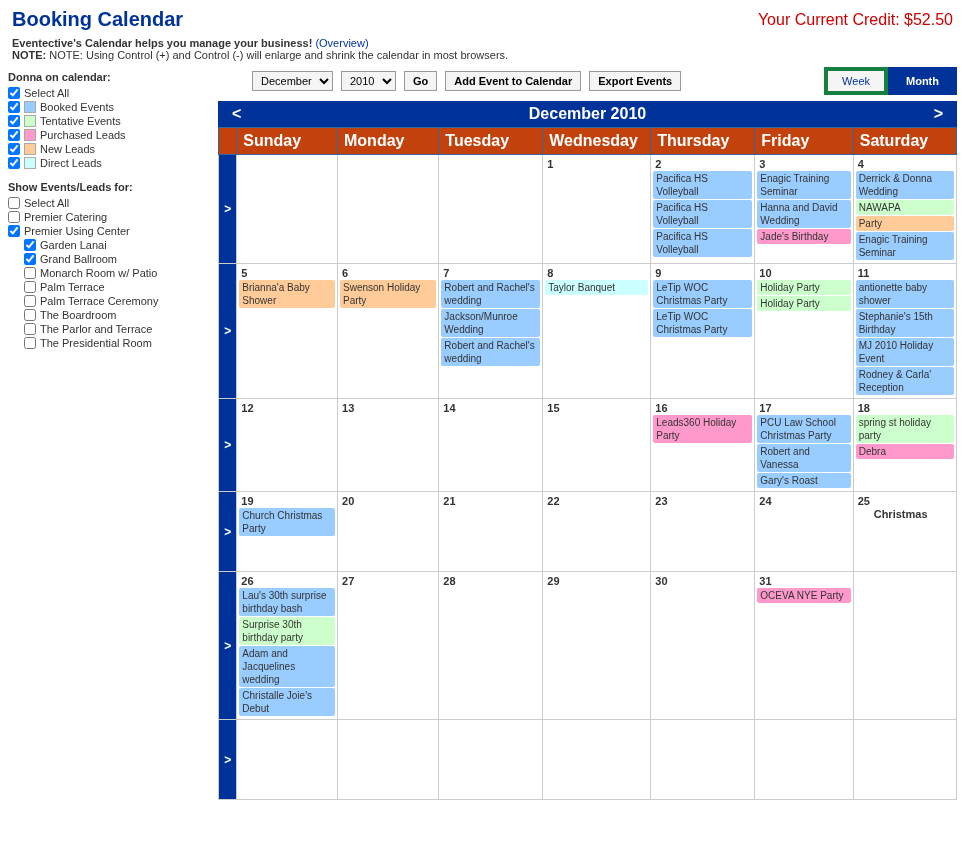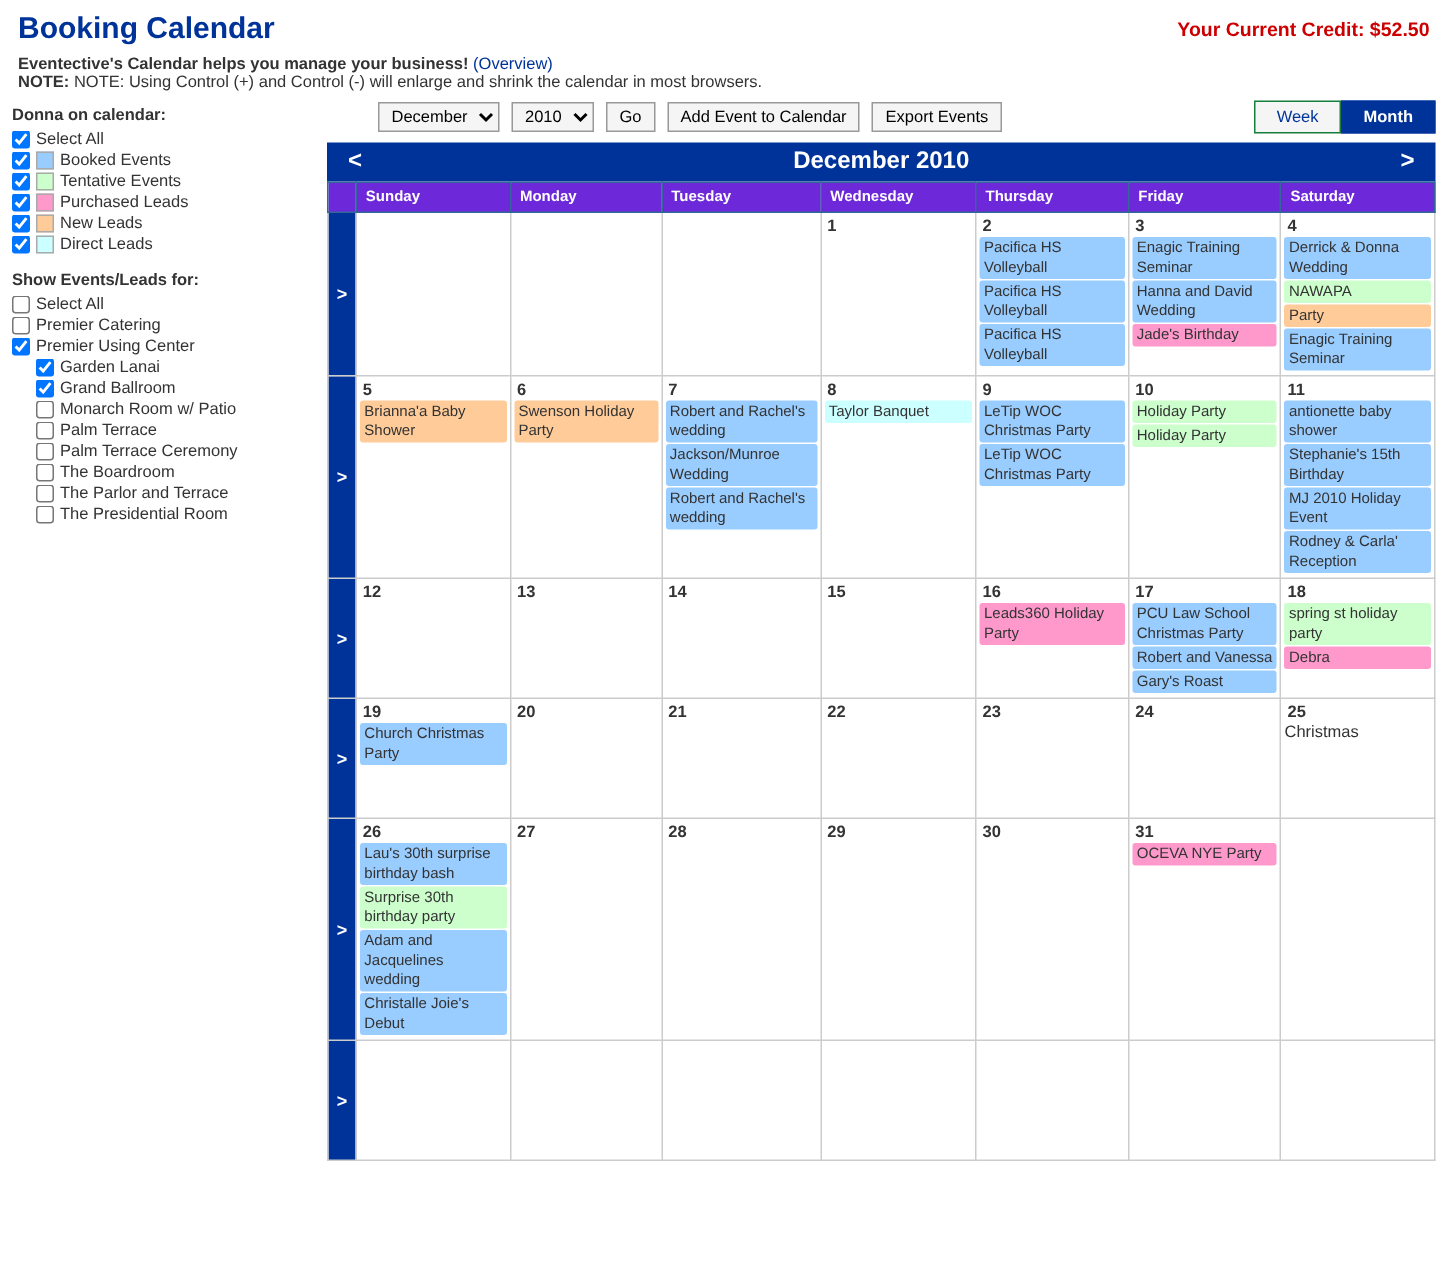--- a/index.html
+++ b/index.html
@@ -1,20 +1,20 @@
 <!DOCTYPE html>
 <html><head>
   <meta charset="utf-8">
   <style>
     * { box-sizing: border-box; margin: 0; padding: 0; }
     body { font-family: Arial, sans-serif; font-size: 11px; background: #fff; color: #333; }
     
     .header { display: flex; justify-content: space-between; align-items: center; padding: 8px 12px 4px; }
     .header-title { color: #003399; font-size: 20px; font-weight: bold; }
-    .credit { color: #003399; font-size: 13px; font-weight: bold; }
+    .credit { color: #003399; font-size: 16px; font-weight: normal; }
     .credit span { color: #cc0000; }
     
     .subtitle { padding: 2px 12px; font-size: 11px; }
     .subtitle strong { color: #333; }
     
     .main-layout { display: flex; padding: 4px 0; }
     
     .sidebar { width: 210px; min-width: 210px; padding: 4px 8px; font-size: 11px; }
     .sidebar-section { margin-bottom: 12px; }
     .sidebar-section-title { font-weight: bold; margin-bottom: 4px; color: #333; }
@@ -26,40 +26,40 @@
     .color-purchased { background: #ff99cc; }
     .color-new-leads { background: #ffcc99; }
     .color-direct { background: #ccffff; }
     
     .sidebar-indent { padding-left: 16px; }
     
     .calendar-area { flex: 1; padding: 0 8px; }
     
     .toolbar { display: flex; align-items: center; gap: 8px; margin-bottom: 6px; margin-left: 34px; }
     .toolbar select, .toolbar button { font-size: 11px; padding: 2px 4px; border: 1px solid #999; background: #f5f5f5; cursor: pointer; }
-    .toolbar button { padding: 3px 8px; }
+    .toolbar button { padding: 3px 8px; font-weight: bold; }
     .btn-add { background: #f5f5f5; }
     .btn-export { background: #f5f5f5; }
     
     .view-tabs { display: flex; gap: 0; margin-left: auto; }
-    .view-tab { padding: 4px 14px; border: 1px solid #15803d; font-size: 11px; cursor: pointer; background: #f5f5f5; text-decoration: none; color: #003399; }
+    .view-tab { padding: 4px 14px; border: 4px solid #15803d; font-size: 11px; cursor: pointer; background: #f5f5f5; text-decoration: none; color: #003399; }
     .view-tab.active { background: #003399; color: #fff; border-color: #003399; font-weight: bold; }
     
     .cal-nav { display: flex; align-items: center; background: #003399; color: #fff; }
     .cal-nav-btn { background: none; border: none; color: #fff; font-size: 16px; font-weight: bold; cursor: pointer; padding: 4px 14px; }
     .cal-nav-title { flex: 1; text-align: center; font-size: 16px; font-weight: bold; color: #fff; }
     
     .cal-table { width: 100%; border-collapse: collapse; }
-    .cal-table th { background: #6d28d9; color: #fff; text-align: left; padding: 4px 6px; font-size: 10px; border: 1px solid #336699; }
+    .cal-table th { background: #c2410c; color: #fff; text-align: left; padding: 4px 6px; font-size: 16px; border: 1px solid #336699; }
     .cal-table td { border: 1px solid #ccc; vertical-align: top; padding: 2px; min-height: 80px; width: 110px; }
     .cal-table td.day-cell { height: 80px; }
     .cal-table td.nav-cell { background: #003399; color: #fff; width: 20px; text-align: center; vertical-align: middle; font-weight: bold; cursor: pointer; font-size: 12px; }
     
     .day-num { font-size: 11px; color: #333; font-weight: bold; padding: 1px 2px; }
-    .day-holiday { font-size: 11px; font-weight: normal; color: #333; }
+    .day-holiday { font-size: 11px; font-weight: bold; color: #333; margin-left: 18px; }
     
     .event { font-size: 10px; padding: 1px 3px; margin-bottom: 1px; border-radius: 2px; cursor: pointer; line-height: 1.3; }
     .ev-blue { background: #99ccff; }
     .ev-green { background: #ccffcc; }
     .ev-pink { background: #ff99cc; }
     .ev-orange { background: #ffcc99; }
     .ev-cyan { background: #ccffff; }
   </style>
 </head>
 <body>

